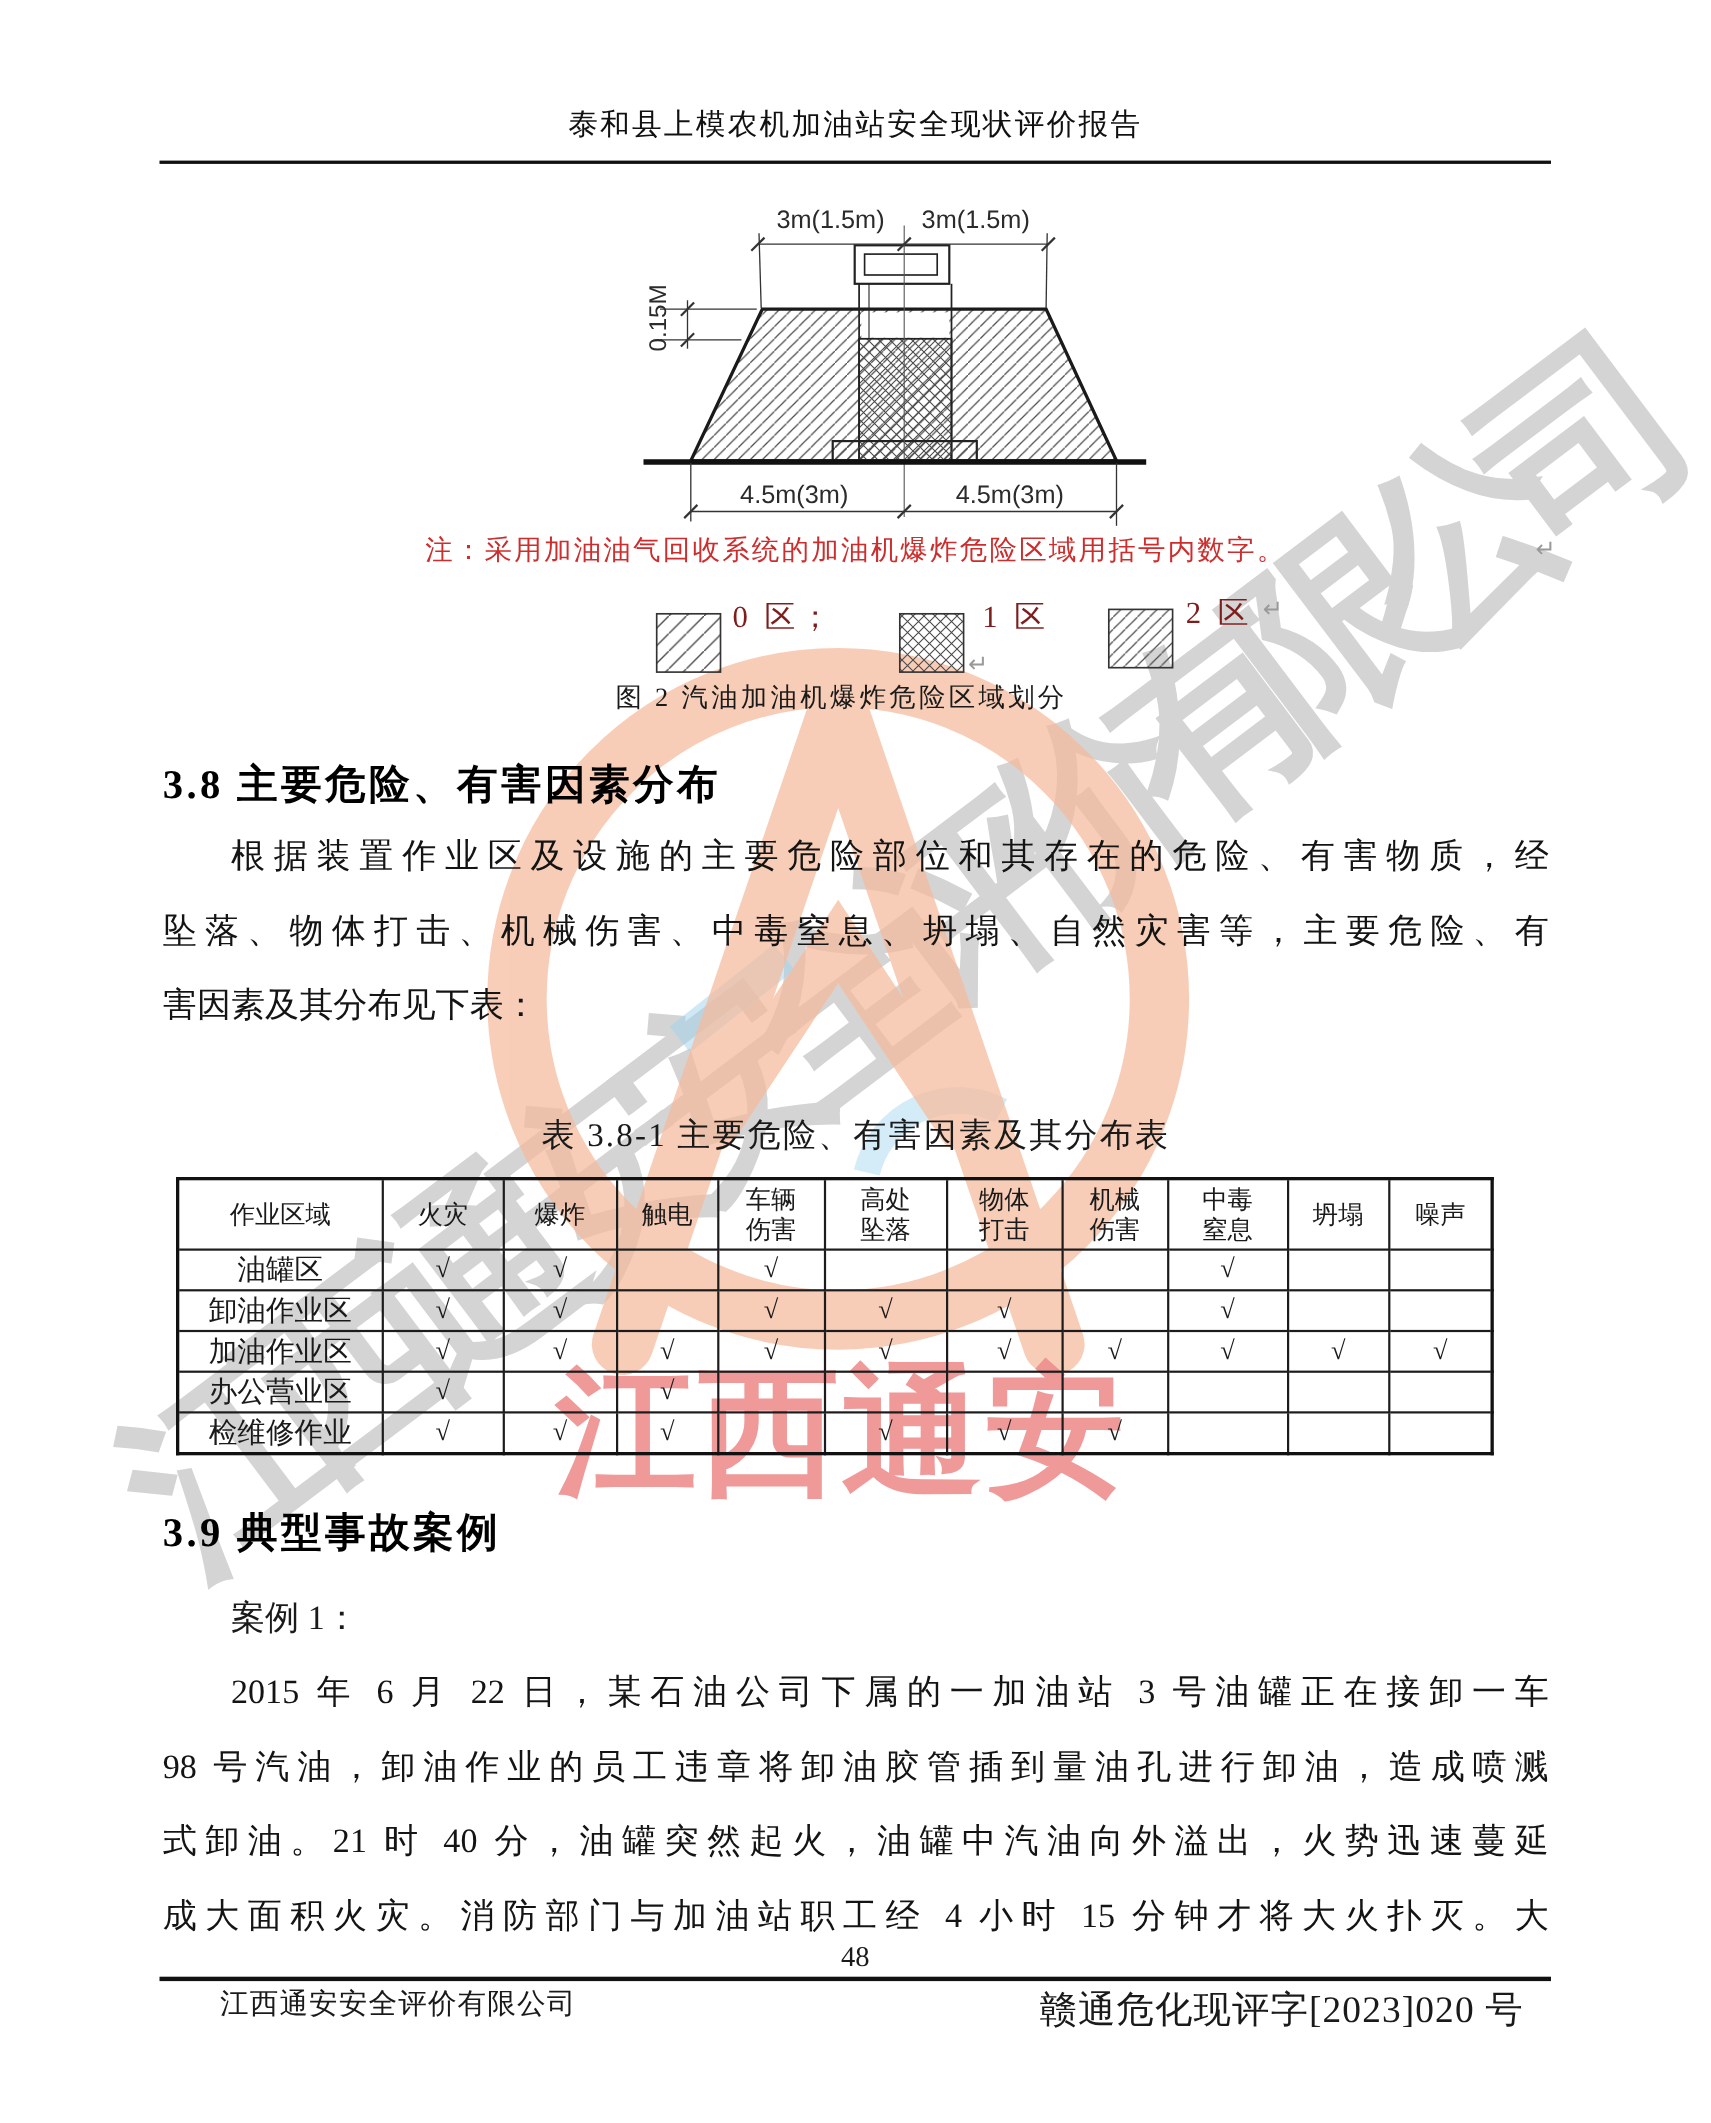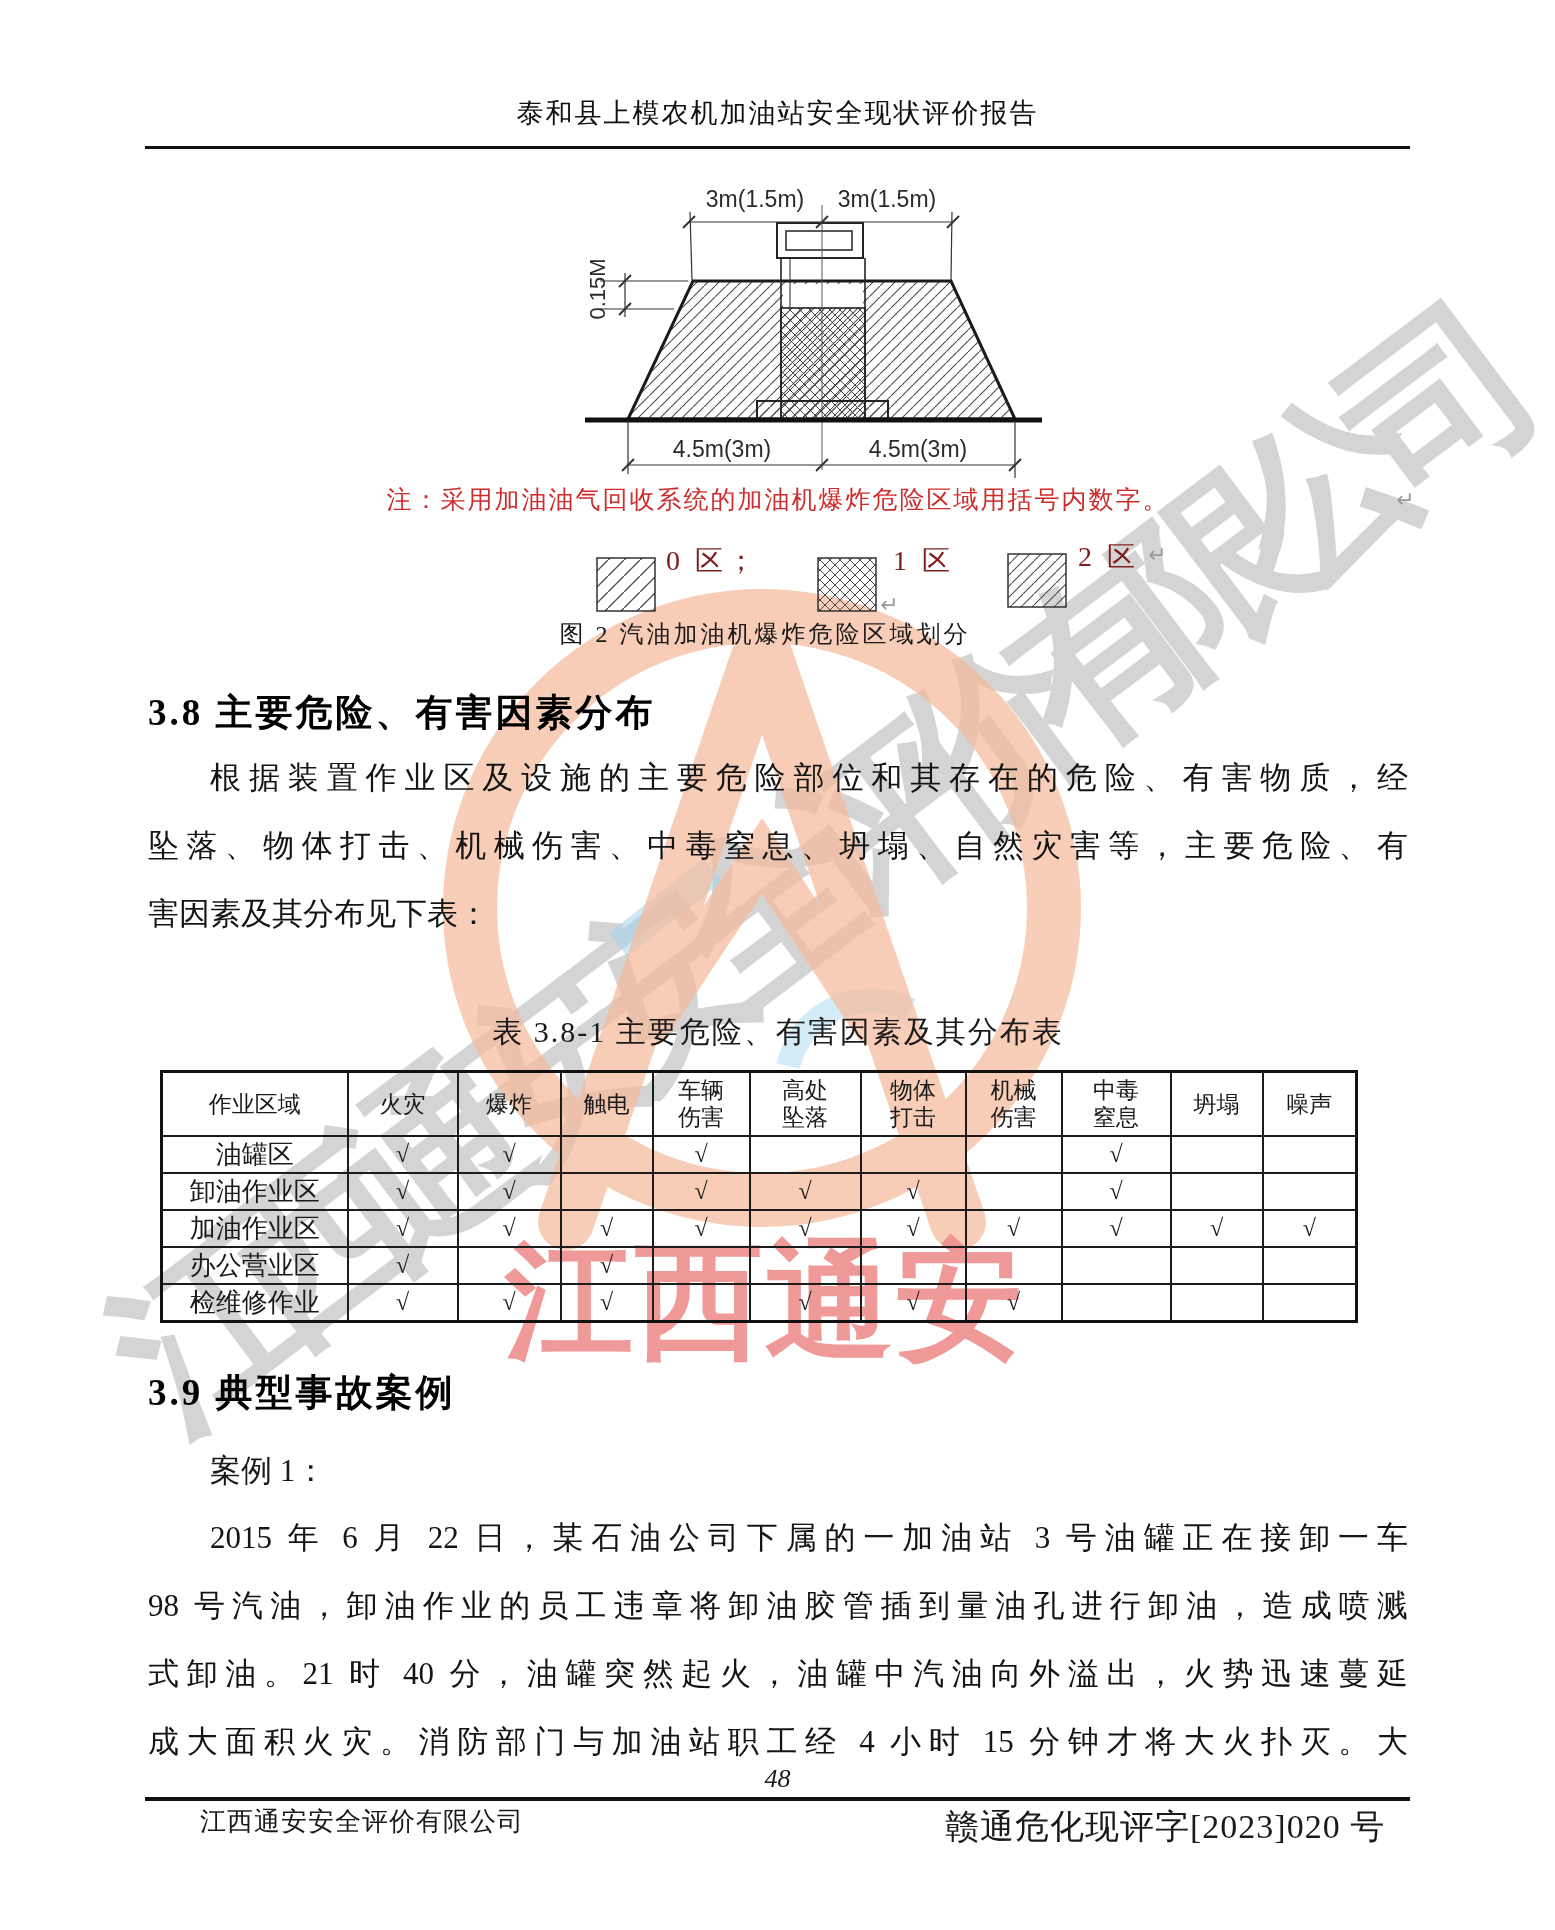--- a/index.html
+++ b/index.html
@@ -29,21 +29,21 @@
   #case-label{top:1450px;left:210px;font-size:31px;}
   
   #table-title{top:1012px;left:148px;width:1260px;text-align:center;font-size:30px;letter-spacing:2px;}
   #hazard-table{position:absolute;top:1070px;left:160px;border-collapse:collapse;table-layout:fixed;width:1195px;background:transparent;}
   #hazard-table th,#hazard-table td{border:2px solid #1c1c1c;padding:0;text-align:center;vertical-align:middle;background:transparent;}
   #hazard-table th{height:62px;font-size:23px;font-weight:normal;white-space:pre-line;line-height:27px;}
   #hazard-table td{height:33px;font-size:24px;}
   #hazard-table td.area{font-size:26px;}
   #hazard-table{border:3px solid #111;}
   
-  #page-number{top:1764px;left:0;width:1555px;text-align:center;font-size:26px;font-style:italic;}
+  #page-number{top:1764px;left:0;width:1555px;text-align:center;font-size:26px;}
   #footer-rule{top:1797px;left:145px;width:1265px;height:4px;background:#111;}
   #footer-left{top:1804px;left:200px;font-size:26px;letter-spacing:1px;}
   #footer-right{top:1804px;left:945px;width:460px;text-align:left;font-size:34px;letter-spacing:1px;}
   svg{position:absolute;top:0;left:0;pointer-events:none;}
   #watermark-svg{z-index:0;}
   #diagram-svg{z-index:2;}
   .layer{z-index:3;}
 </style>
 </head>
 <body>

